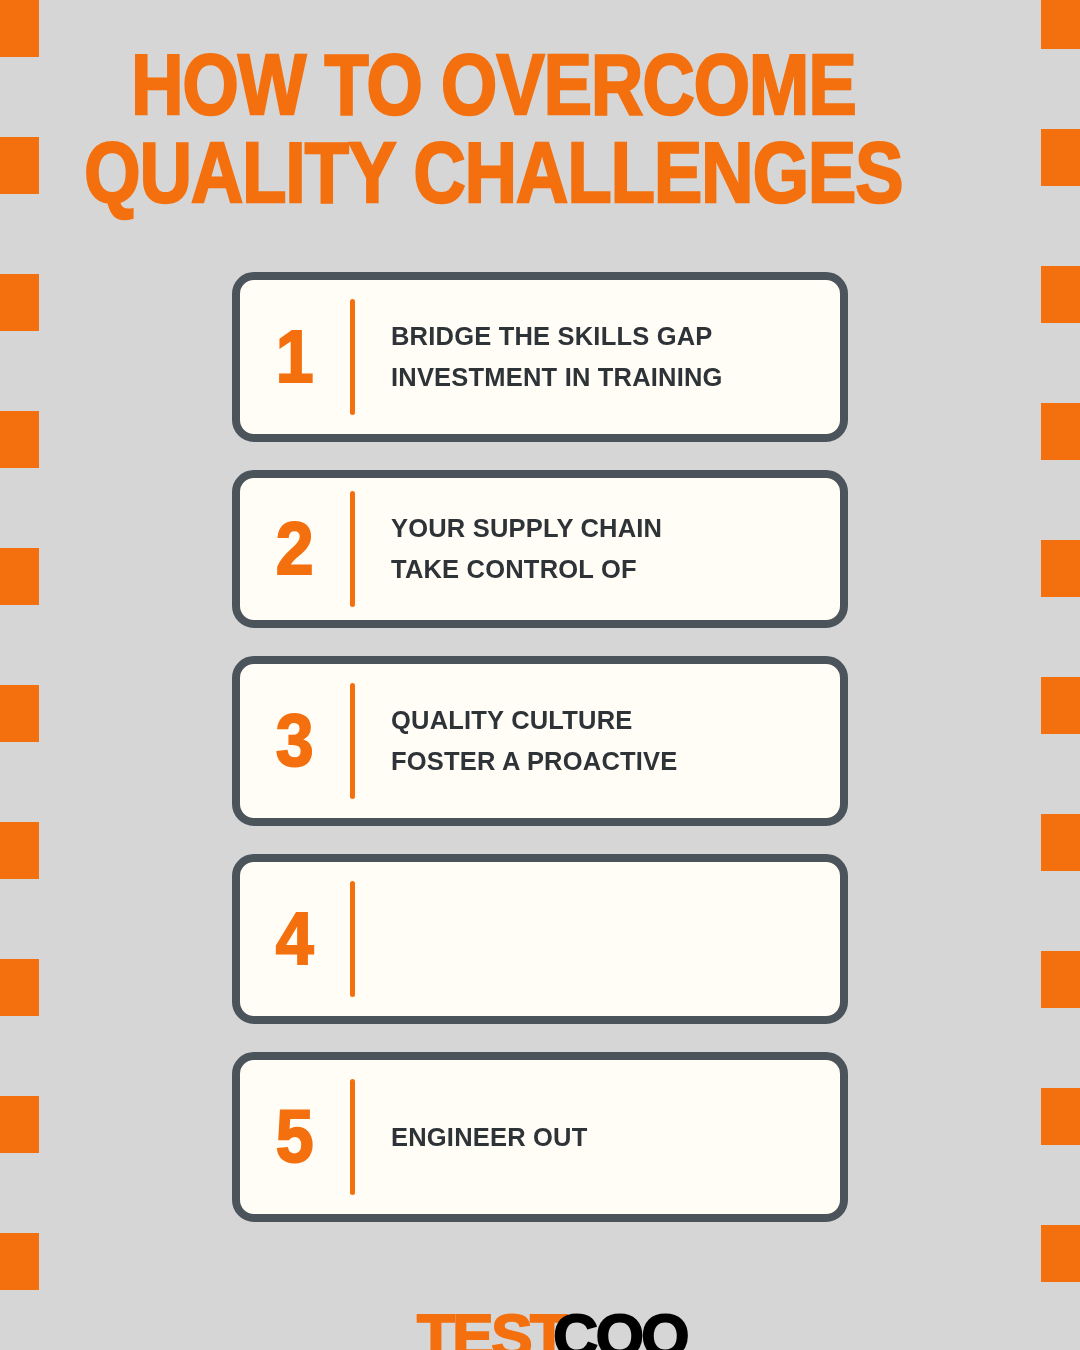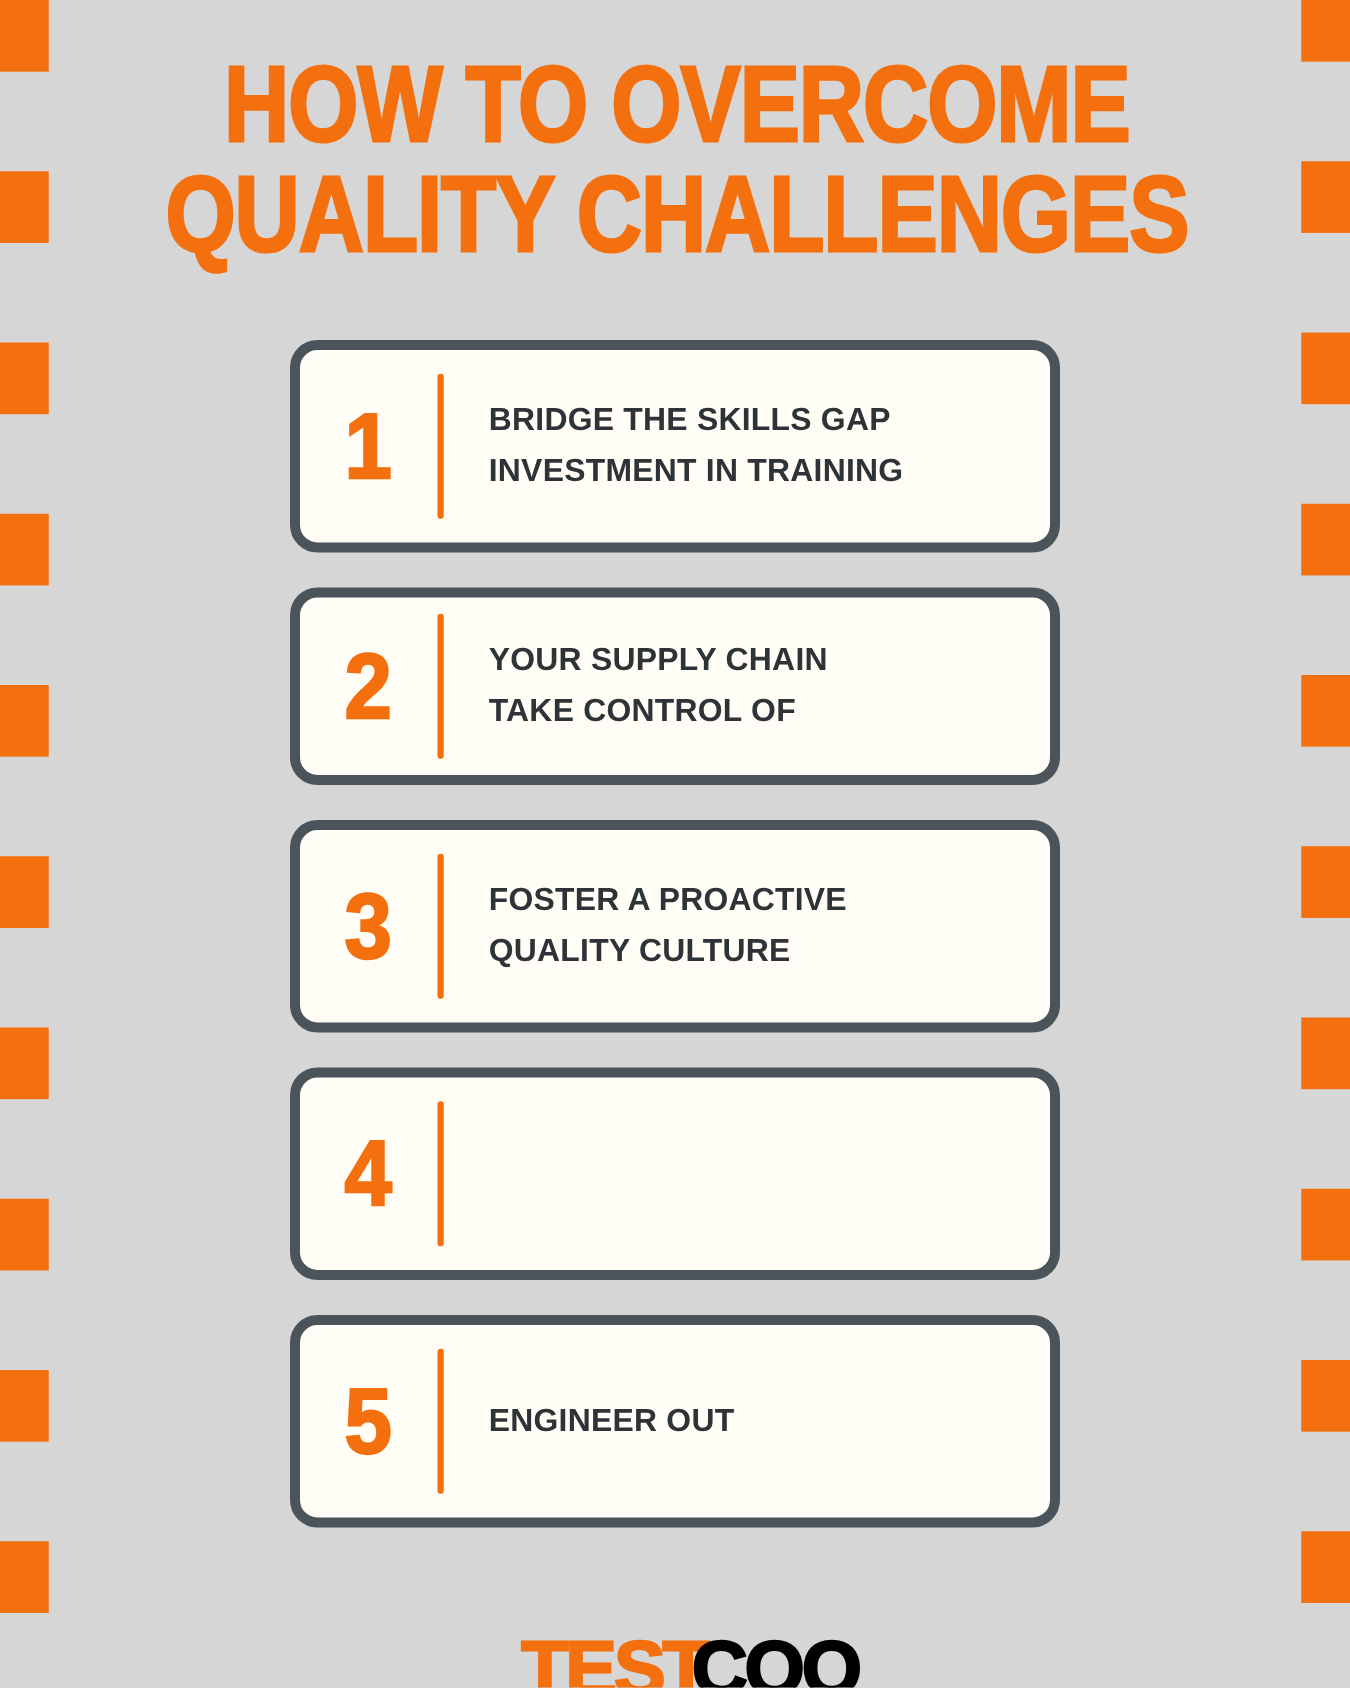--- a/index.html
+++ b/index.html
@@ -38,21 +38,20 @@
     inset:0;
   }
 
   
   .title-block {
     position:absolute;
     top:40px;
     left:0;
     width:987px;
     text-align:center;
-    margin-left:48px;
   }
   .title-line {
     display:block;
     color:#f4700f;
     font-family:"Liberation Sans", sans-serif;
     font-weight:700;
     font-size:86px;
     line-height:88px;
     letter-spacing:-1px;
     transform:scaleX(0.84);
@@ -183,22 +182,22 @@
       </div>
     </div>
 
     <div class="card h170">
       <div class="num-col">
         <span class="num">3</span>
       </div>
       <div class="divider"></div>
       <div class="text-col">
         <div class="step-text">
+          <span class="ln">QUALITY CULTURE</span>
           <span class="ln">FOSTER A PROACTIVE</span>
-          <span class="ln">QUALITY CULTURE</span>
         </div>
       </div>
     </div>
 
     <div class="card h170">
       <div class="num-col">
         <span class="num">4</span>
       </div>
       <div class="divider"></div>
     </div>

